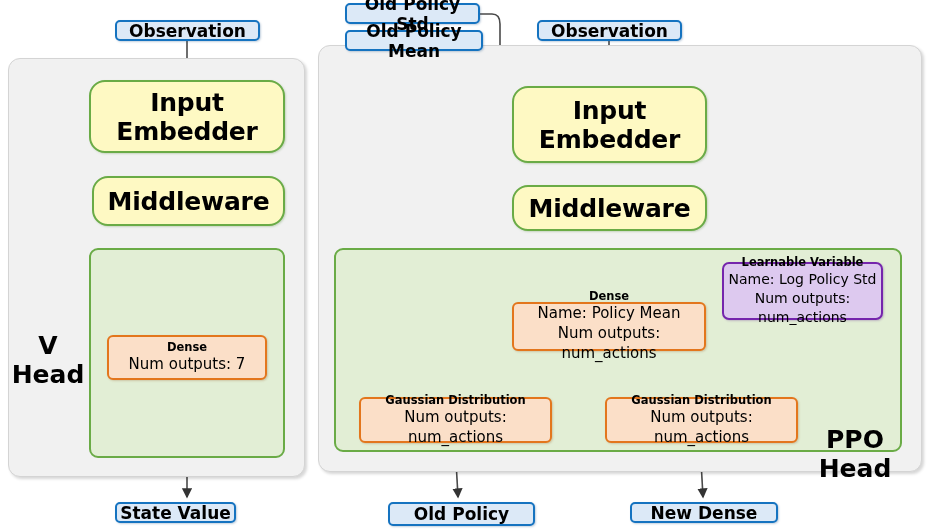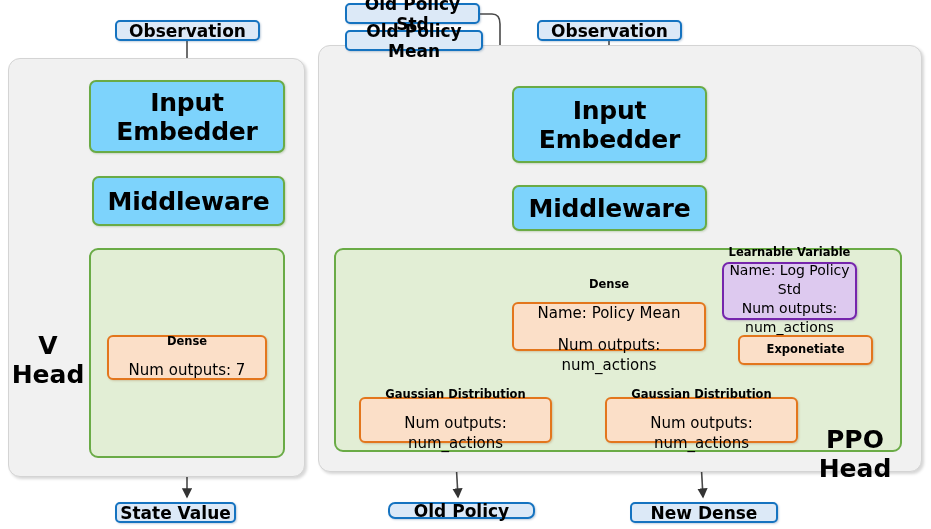--- a/index.html
+++ b/index.html
@@ -39,36 +39,35 @@
     box-shadow: 2px 2px 3px rgba(0,0,0,0.16);
   }
   
   .group-green {
     background: #e2eed5;
     border: 2px solid #6aab46;
     border-radius: 9px;
   }
   
   .block-green {
-    background: #7dd3fc;
+    background: #fef9c3;
     border: 2px solid #6aab46;
-    border-radius: 7px;
+    border-radius: 16px;
     box-shadow: 1px 1px 2px rgba(120,160,100,0.35);
     color: #000;
     font-weight: bold;
   }
   .block-green .title { font-size: 25px; letter-spacing: -0.2px; }
   
   .block-orange {
     background: #fbdfc8;
     border: 2px solid #e3761d;
     border-radius: 6px;
     box-shadow: 1px 1px 2px rgba(160,110,60,0.3);
     color: #000;
-    gap: 12px;
   }
   .block-orange .title { font-size: 11.5px; font-weight: bold; line-height: 1.32; }
   .block-orange .sub   { font-size: 15px; font-weight: normal; line-height: 1.32; }
   
   .block-purple {
     background: #ddc9ef;
     border: 2px solid #7525ac;
     border-radius: 7px;
     box-shadow: 1px 1px 2px rgba(110,60,150,0.3);
     color: #000;
@@ -184,45 +183,42 @@
   <div class="node block-green" style="left:512px; top:185px; width:195px; height:46px;">
     <span class="title">Middleware</span>
   </div>
 
   <div class="node block-orange" style="left:512px; top:302px; width:194px; height:49px;">
     <span class="title">Dense</span>
     <span class="sub">Name: Policy Mean</span>
     <span class="sub">Num outputs: num_actions</span>
   </div>
 
-  <div class="node block-purple" style="left:722px; top:262px; width:135px; height:58px;">
+  <div class="node block-purple" style="left:722px; top:262px; width:161px; height:58px;">
     <span class="title">Learnable Variable</span>
     <span class="sub">Name: Log Policy Std</span>
     <span class="sub">Num outputs: num_actions</span>
   </div>
 
-  <div class="node block-orange" style="left:738px; top:335px; width:135px; height:30px;">
-    <span class="title">Exponetiate</span>
-  </div>
 
   <div class="node block-orange" style="left:359px; top:397px; width:193px; height:46px;">
     <span class="title">Gaussian Distribution</span>
     <span class="sub">Num outputs: num_actions</span>
   </div>
 
   <div class="node block-orange" style="left:605px; top:397px; width:193px; height:46px;">
     <span class="title">Gaussian Distribution</span>
     <span class="sub">Num outputs: num_actions</span>
   </div>
 
   <div class="node block-blue" style="left:115px; top:502px; width:121px; height:21px;">
     <span>State Value</span>
   </div>
 
-  <div class="node block-blue" style="left:388px; top:502px; width:147px; height:17px;border-radius:7px;">
+  <div class="node block-blue" style="left:388px; top:502px; width:147px; height:24px;">
     <span>Old Policy</span>
   </div>
 
   <div class="node block-blue" style="left:630px; top:502px; width:148px; height:21px;">
     <span>New Dense</span>
   </div>
 
 </div>
 
 </body></html>

